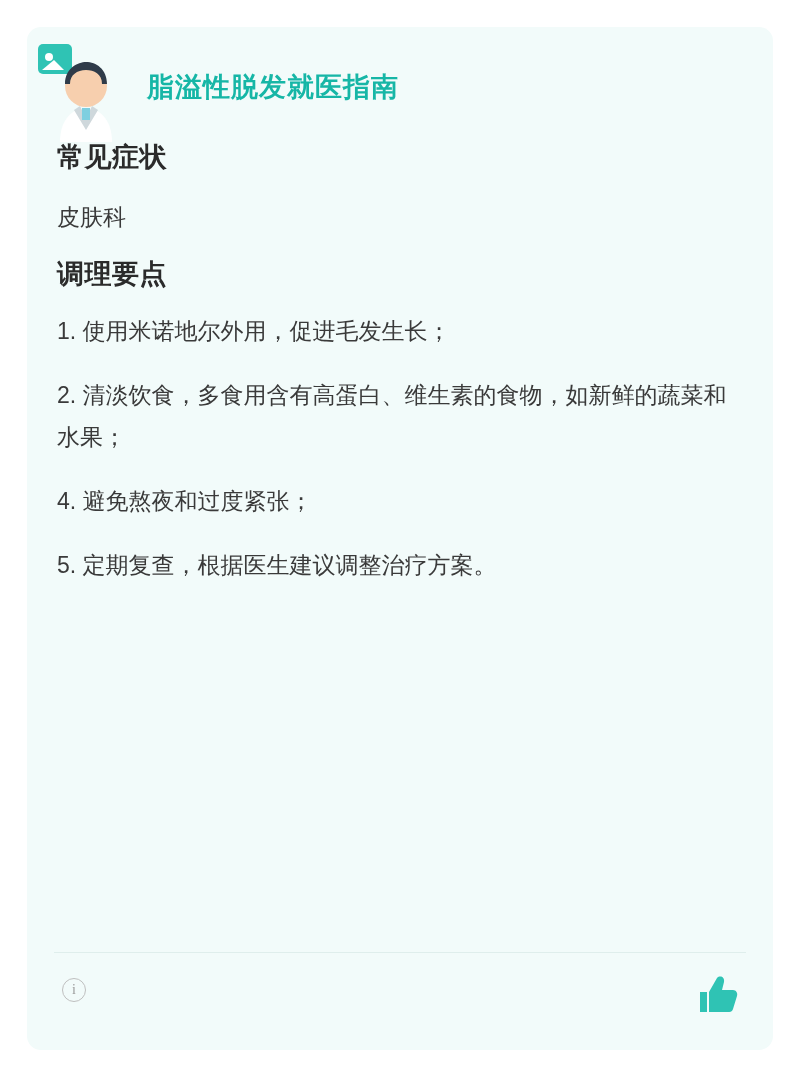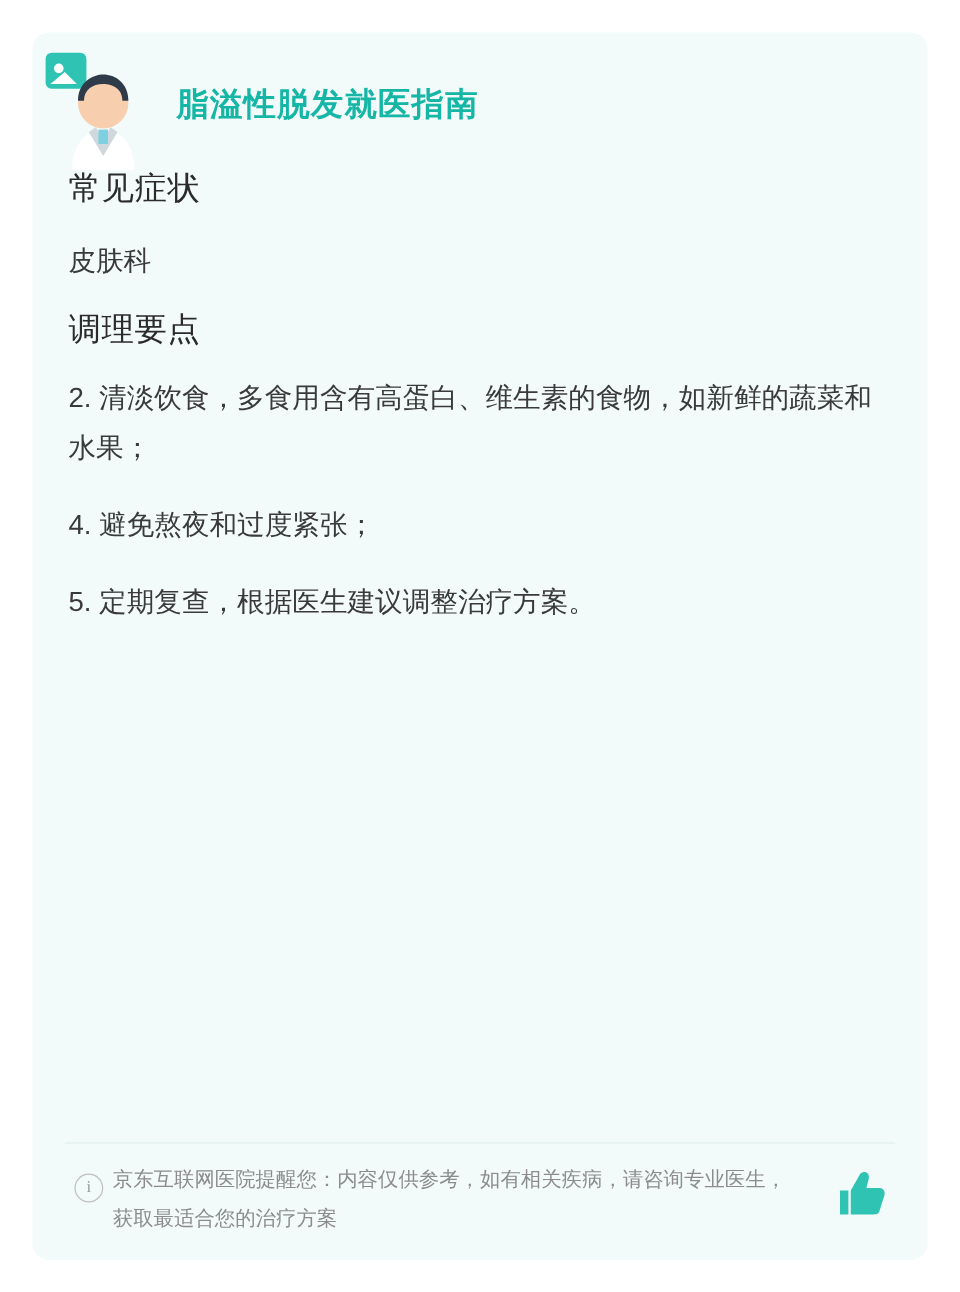--- a/index.html
+++ b/index.html
@@ -48,21 +48,21 @@
 
   .content {
     position: absolute;
     left: 30px;
     top: 112px;
     right: 26px;
   }
 
   h2.section {
     font-size: 27px;
-    font-weight: normal;
+    font-weight: bold;
     color: #2b2b2b;
     margin: 0 0 22px 0;
     letter-spacing: 0.5px;
   }
   h2.section.tight { margin-bottom: 18px; }
 
   p.para {
     font-size: 23px;
     line-height: 42px;
     color: #3a3a3a;
@@ -155,32 +155,32 @@
   <div class="title">脂溢性脱发就医指南</div>
 
   <div class="content">
 
     <h2 class="section">常见症状</h2>
 
     <p class="plain">皮肤科</p>
 
     <h2 class="section tight">调理要点</h2>
     <ol class="points">
+      <li>1. 使用米诺地尔外用，促进毛发生长；</li>
       <li>2. 清淡饮食，多食用含有高蛋白、维生素的食物，如新鲜的蔬菜和水果；</li>
       <li>4. 避免熬夜和过度紧张；</li>
       <li>5. 定期复查，根据医生建议调整治疗方案。</li>
     </ol>
 
   </div>
 
   <div class="divider"></div>
 
   <div class="footer">
     <div class="footer-icon">i</div>
-    <div class="footer-text">京东互联网医院提醒您：内容仅供参考，如有相关疾病，请咨询专业医生，获取最适合您的治疗方案</div>
     <div class="thumb">
       <svg width="44" height="42" viewBox="0 0 44 42" xmlns="http://www.w3.org/2000/svg">
         <path d="M6 18 L13 18 L13 38 L6 38 Z" fill="#2fc3b4"></path>
         <path d="M15 18 L23 4 C26 1 31 3 30 8 L28 16 L39 16 C42 16 44 19 43 22 L39 35 C38 38 36 38 34 38 L15 38 Z" fill="#2fc3b4"></path>
       </svg>
     </div>
   </div>
 
 </div>
 

